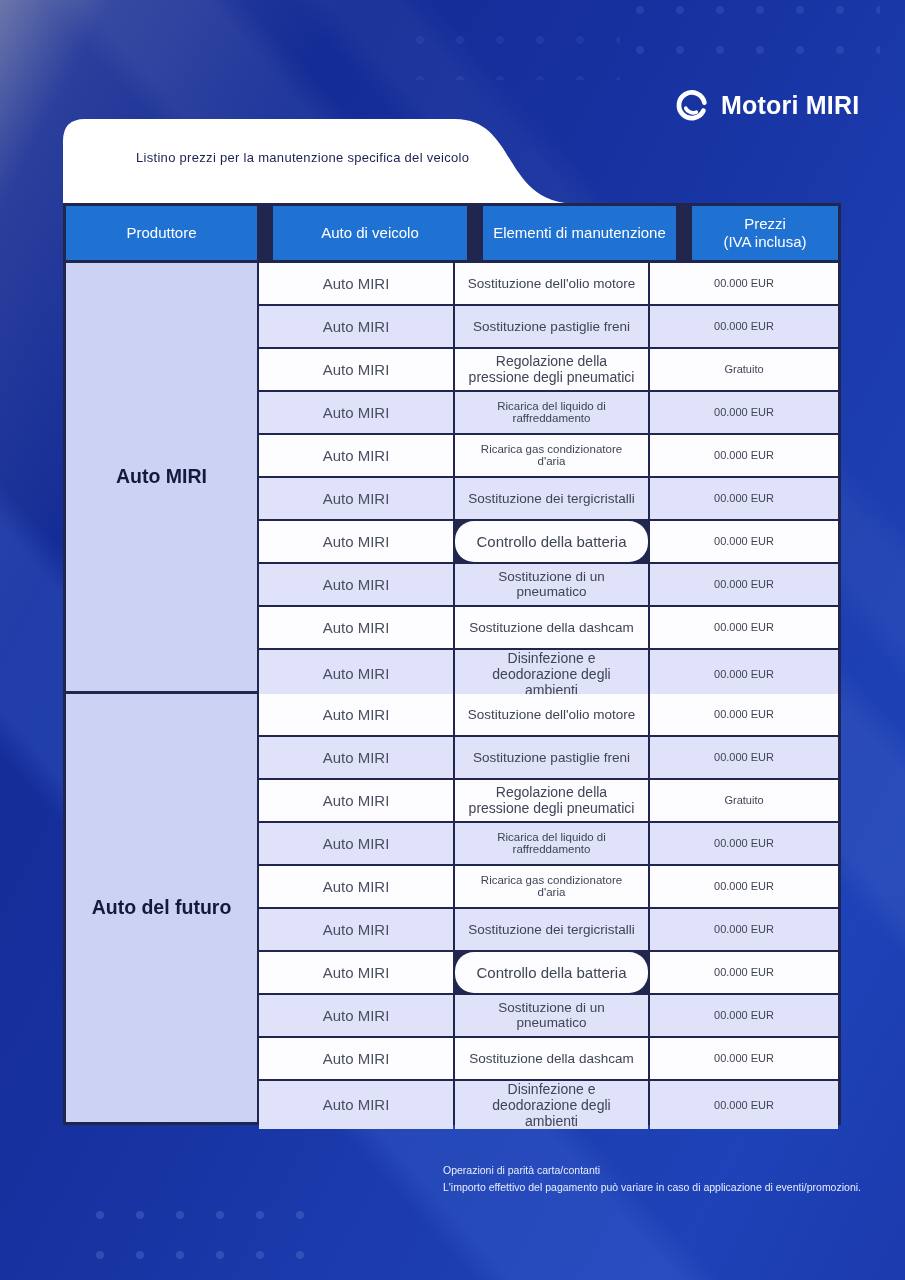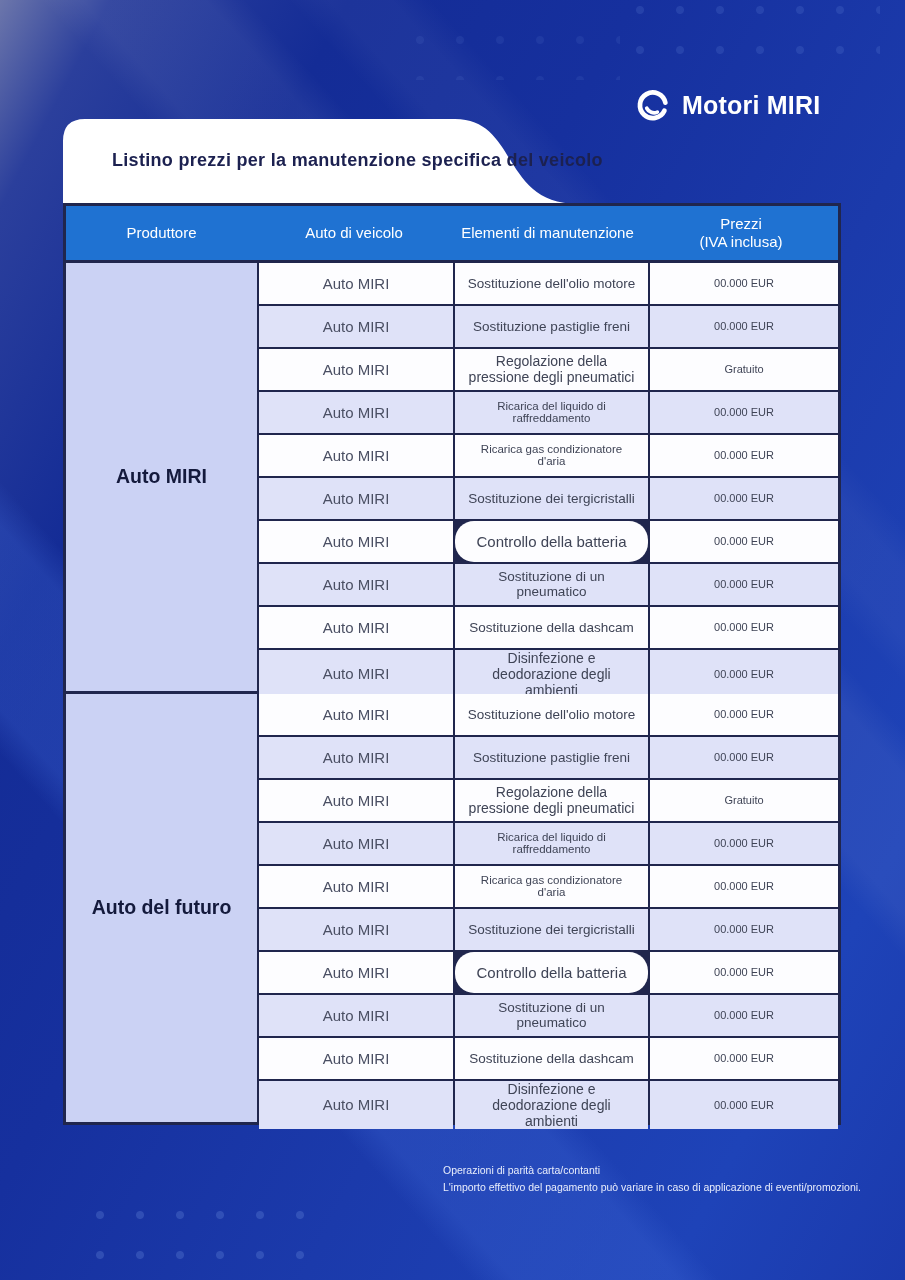--- a/index.html
+++ b/index.html
@@ -22,37 +22,37 @@
   }
   .bg-dots{ position:absolute; z-index:0;
     background-image:radial-gradient(circle, rgba(120,155,230,0.45) 3.5px, transparent 4.5px);
     background-size:40px 40px;
   }
   .bg-dots.bottom-left{ left:80px; top:1195px; width:230px; height:90px; opacity:.55; }
   .bg-dots.top-right{ left:620px; top:-10px; width:260px; height:80px; opacity:.35; }
   .bg-dots.top-mid{ left:400px; top:20px; width:220px; height:60px; opacity:.22; }
 
   
-  .logo{ position:absolute; left:634px; top:86px; z-index:2; display:flex; align-items:center; gap:10px; }
+  .logo{ position:absolute; left:673px; top:86px; z-index:2; display:flex; align-items:center; gap:10px; }
   .logo-icon{ width:38px; height:38px; }
   .logo-text{ color:#ffffff; font-weight:bold; font-size:25px; letter-spacing:0.2px; }
 
   
   .title-card{ position:absolute; left:63px; top:119px; z-index:1; width:515px; height:85px; }
   .title-text{
-    position:absolute; left:112px; top:150px; z-index:2;
-    color:#1c2150; font-weight:bold; font-size:18px; letter-spacing:0.3px;
+    position:absolute; left:136px; top:150px; z-index:2;
+    color:#1c2150; font-weight:normal; font-size:13px; letter-spacing:0.3px;
   }
 
   
   .price-table{
     position:absolute; left:63px; top:203px; z-index:2; width:778px;
     border:3px solid #20264d; background:#20264d;
   }
-  .thead{ display:grid; grid-template-columns:191px 194px 193px 1fr; height:54px; gap:0; margin-bottom:2.5px; }
+  .thead{ display:grid; grid-template-columns:191px 194px 193px 1fr; height:54px; gap:16px; margin-bottom:2.5px; }
   .th{
     background:#1f72d2; color:#ffffff; font-size:15px;
     display:flex; align-items:center; justify-content:center; text-align:center; line-height:18px;
   }
   .group{ display:grid; grid-template-columns:191px 1fr; gap:2px; }
   .group + .group{ margin-top:3px; }
   .producer-cell{
     background:#cbd2f4; display:flex; align-items:center; justify-content:center;
     color:#141a3c; font-weight:bold; font-size:19.5px;
   }

